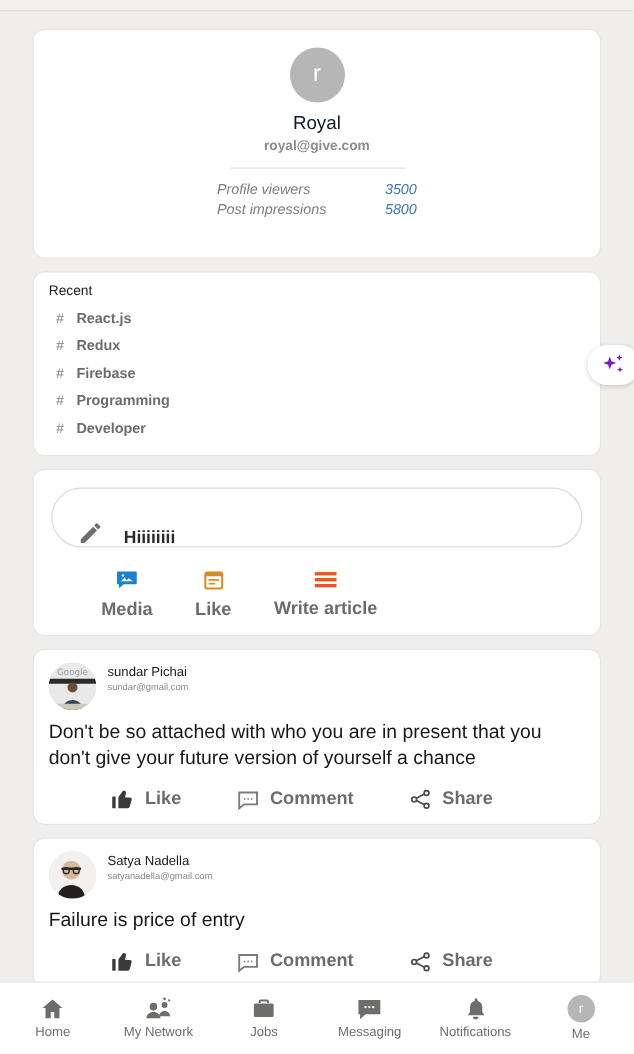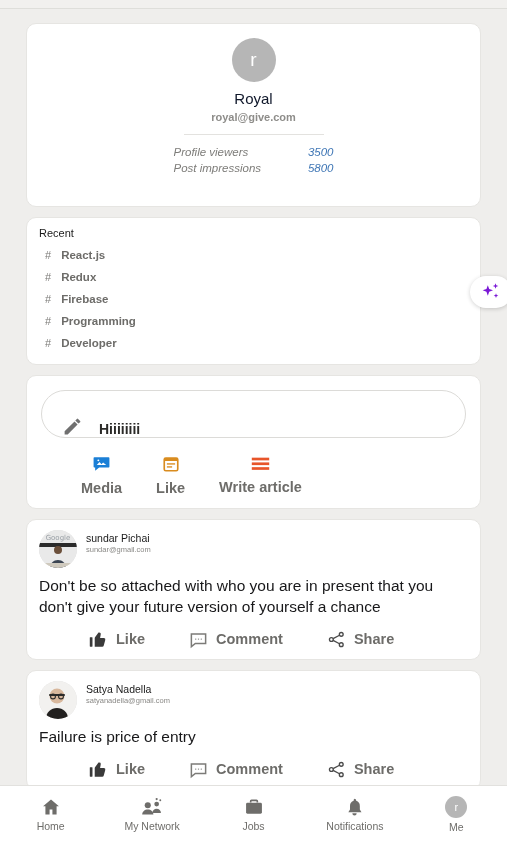--- a/index.html
+++ b/index.html
@@ -370,20 +370,31 @@
       <span>
         <svg width="20" height="20" viewBox="0 0 24 24" fill="#6e6d6a">
           <path d="M9 3h6a2 2 0 012 2v1.5h-2V5H9v1.5H7V5a2 2 0 012-2z"></path>
           <rect x="2.5" y="7" width="19" height="13" rx="1.6"></rect>
         </svg>
       </span>
       <span class="nav-label">Jobs</span>
     </div>
     <div class="nav-item">
       <span>
+        <svg width="21" height="20" viewBox="0 0 24 22" fill="#6e6d6a">
+          <path d="M2 3h20v13H8.5L3.5 20.5V16H2z"></path>
+          <circle cx="8.5" cy="9.5" r="1.1" fill="#fff"></circle>
+          <circle cx="12" cy="9.5" r="1.1" fill="#fff"></circle>
+          <circle cx="15.5" cy="9.5" r="1.1" fill="#fff"></circle>
+        </svg>
+      </span>
+      <span class="nav-label">Messaging</span>
+    </div>
+    <div class="nav-item">
+      <span>
         <svg width="19" height="20" viewBox="0 0 22 24" fill="#6e6d6a">
           <path d="M11 2a2 2 0 012 2v.6a6.4 6.4 0 014.4 6.1V15l2 3.2H3.6L5.6 15v-4.3A6.4 6.4 0 0110 4.6V4a2 2 0 011-2z"></path>
           <path d="M8.4 19.6h5.2a2.6 2.6 0 01-5.2 0z"></path>
         </svg>
       </span>
       <span class="nav-label">Notifications</span>
     </div>
     <div class="nav-item">
       <span class="avatar-sm">r</span>
       <span class="nav-label">Me</span>

